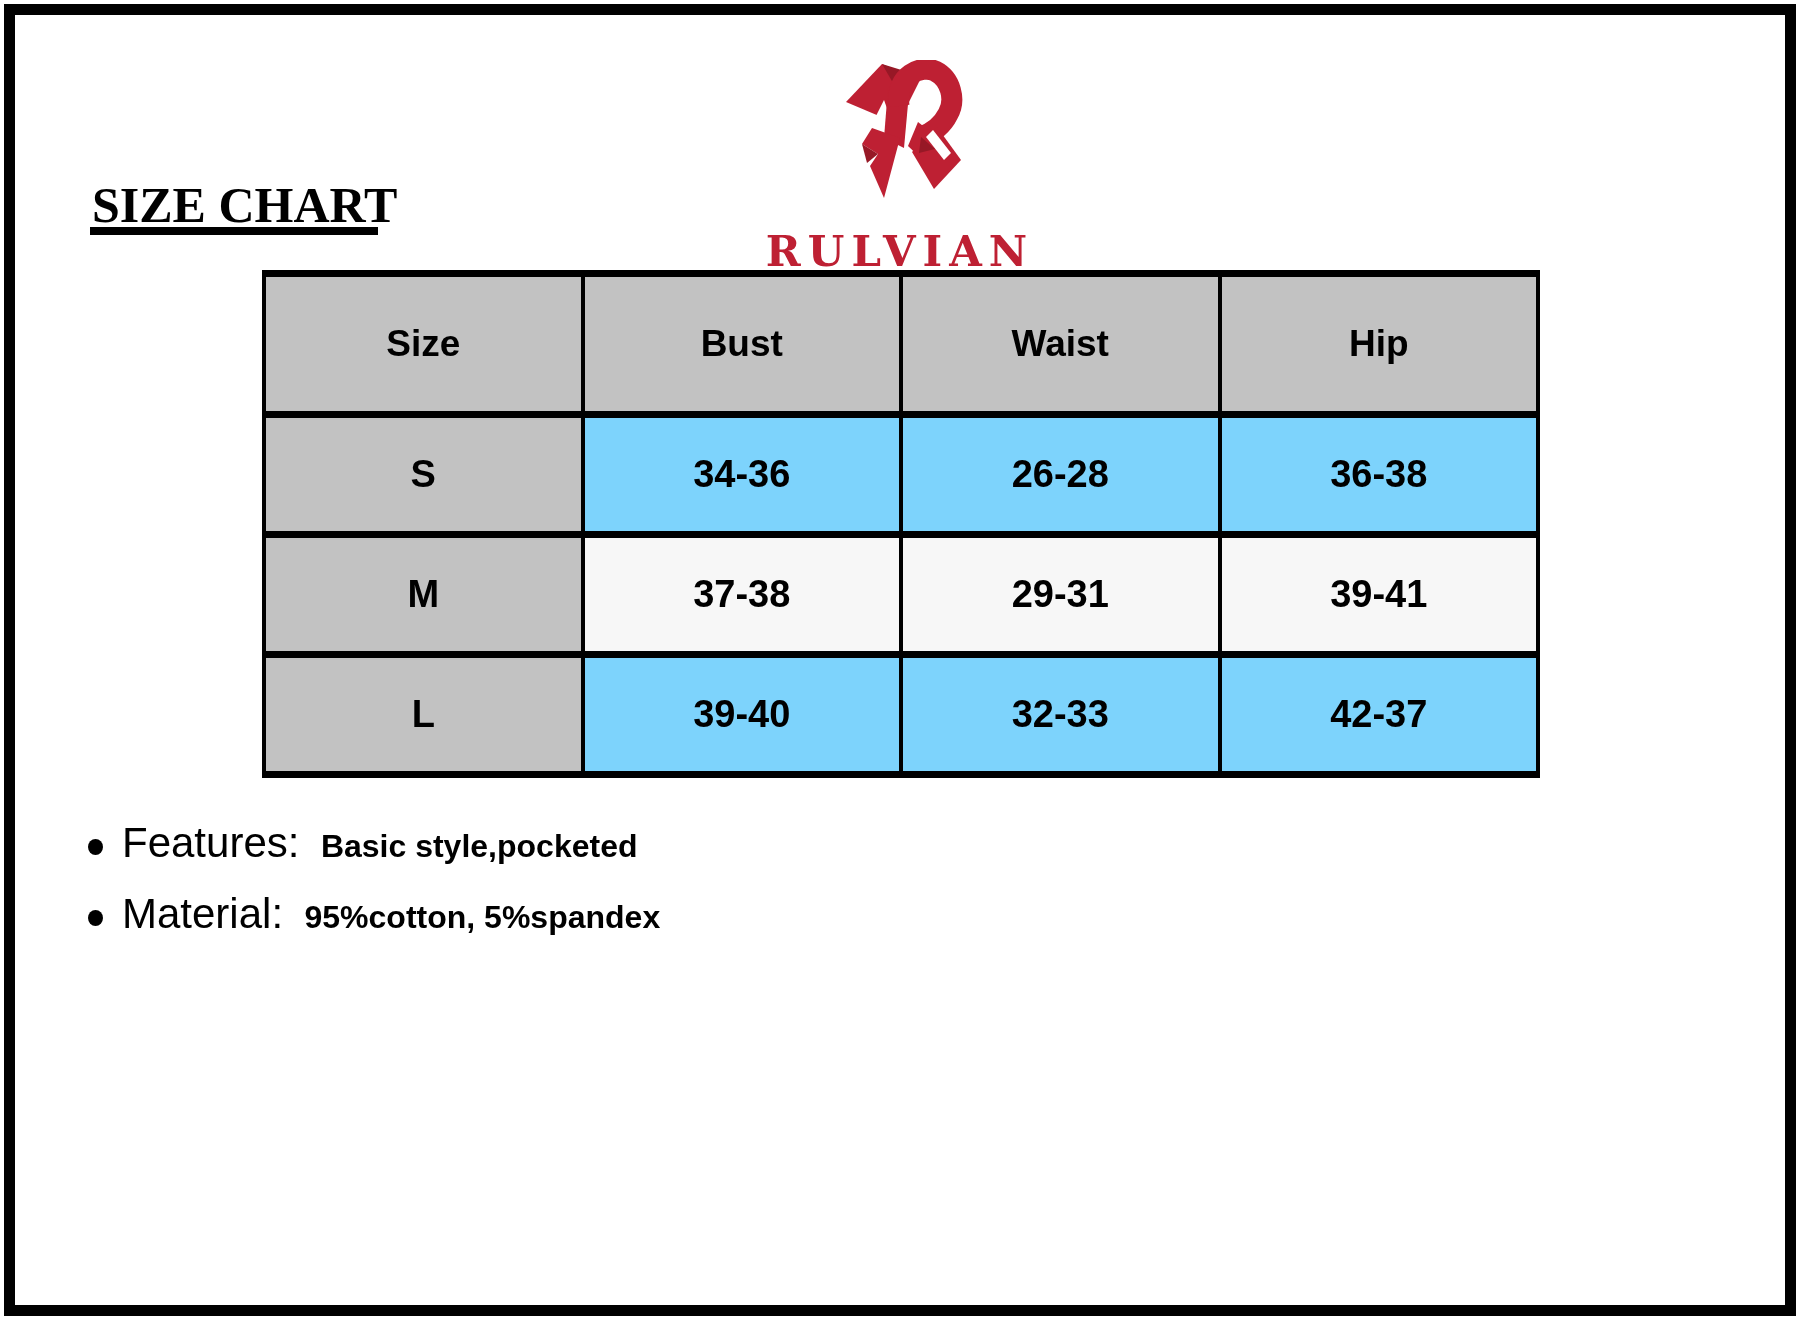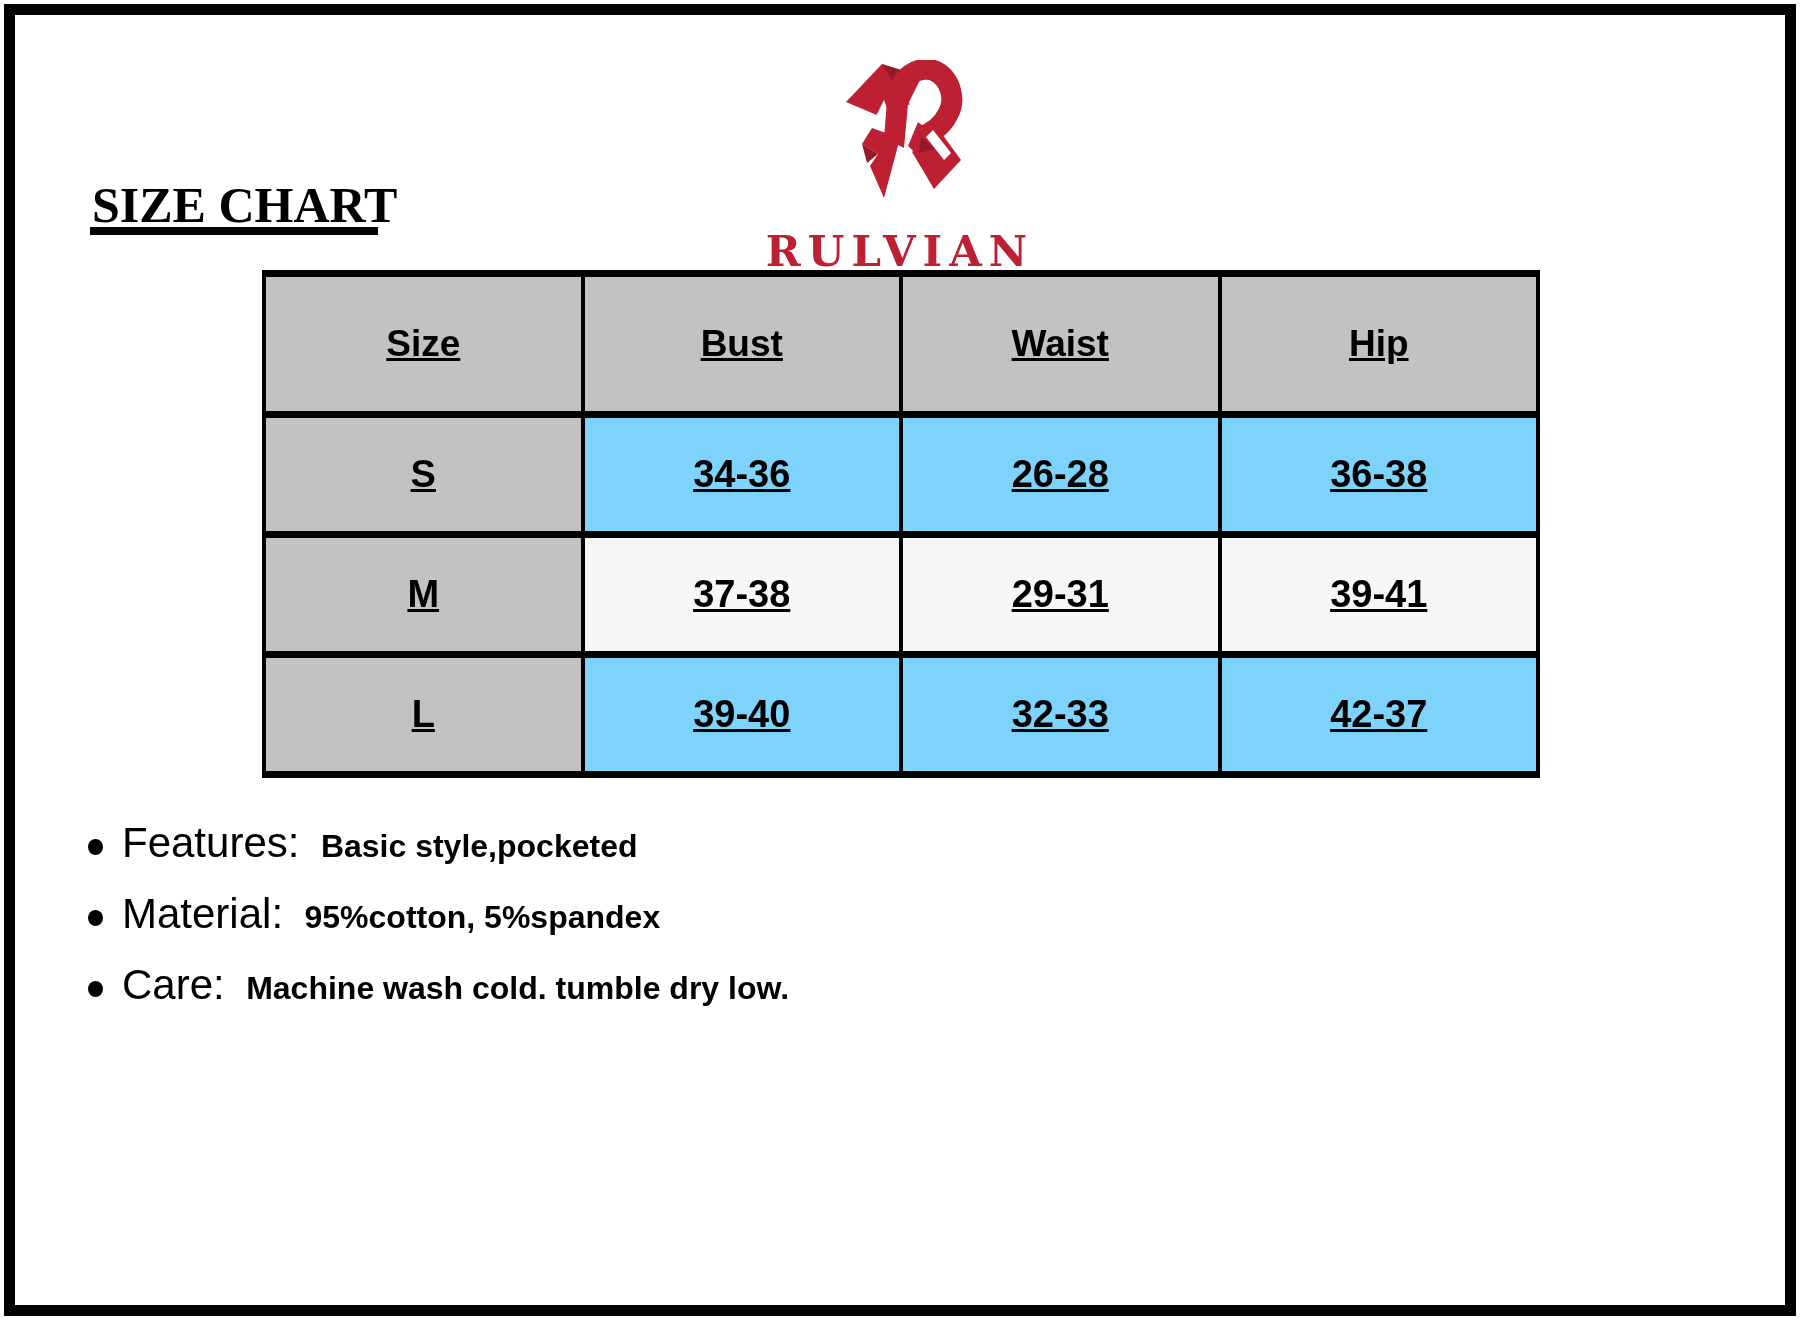--- a/index.html
+++ b/index.html
@@ -29,21 +29,21 @@
   }
   .wordmark {
     position:absolute; left:740px; top:201px; width:320px;
     text-align:center;
     font-family:"DejaVu Serif", serif;
     font-weight:bold; font-size:42px; line-height:1;
     letter-spacing:7px; color:#BE2033; white-space:nowrap;margin-top:30px;
   }
   table.size-chart {
     position:absolute; left:262px; top:270px;
-    width:1278px; border-collapse:collapse; table-layout:fixed;text-decoration:underline;
+    width:1278px; border-collapse:collapse; table-layout:fixed;
   }
   table.size-chart th, table.size-chart td {
     border-left:4px solid #000; border-right:4px solid #000;
     border-top:7px solid #000; border-bottom:7px solid #000;
     text-align:center; vertical-align:middle;
     font-weight:bold; padding:0;
   }
   table.size-chart tr.hdr    { height:141px; }
   table.size-chart tr.data   { height:120px; }
   table.size-chart th {
@@ -122,18 +122,13 @@
   <div class="detail-row">
     <span class="bullet"></span>
     <span class="detail-label">Features:</span>
     <span class="detail-value">Basic style,pocketed</span>
   </div>
   <div class="detail-row">
     <span class="bullet"></span>
     <span class="detail-label">Material:</span>
     <span class="detail-value">95%cotton, 5%spandex</span>
   </div>
-  <div class="detail-row">
-    <span class="bullet"></span>
-    <span class="detail-label">Care:</span>
-    <span class="detail-value">Machine wash cold. tumble dry low.</span>
-  </div>
 </div>
 
 </body></html>

